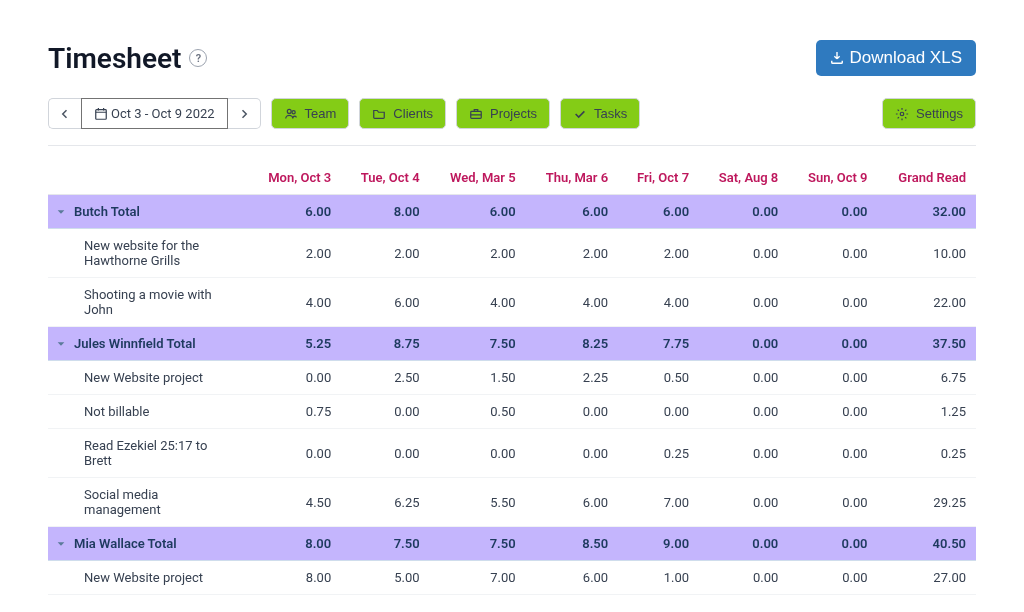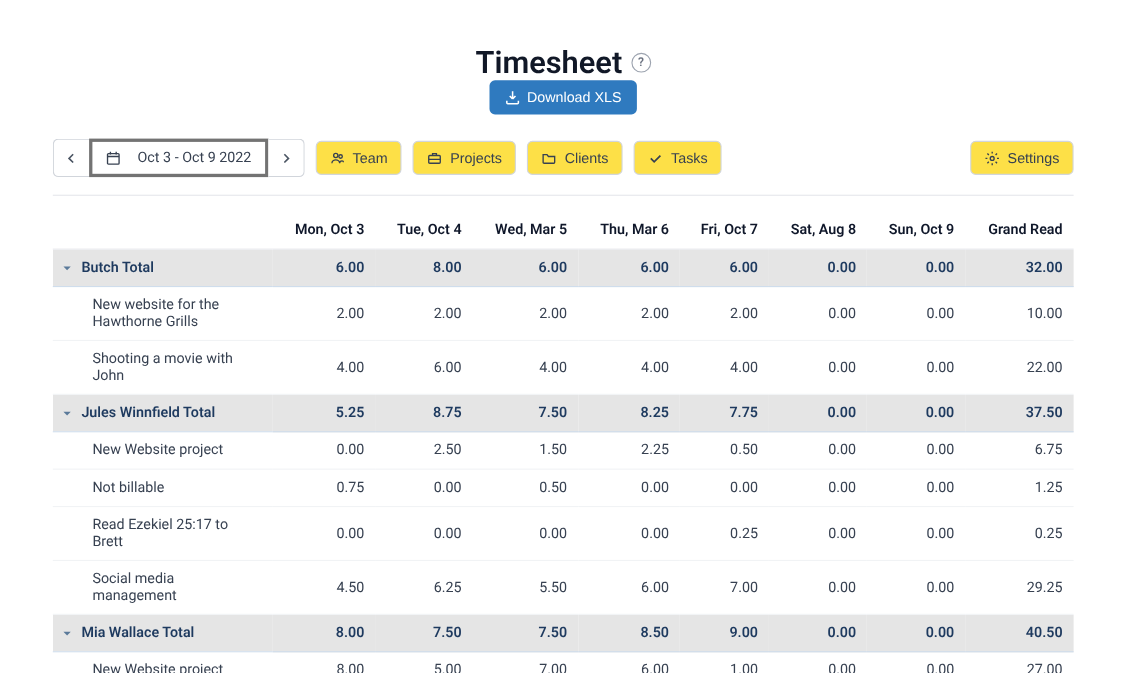--- a/index.html
+++ b/index.html
@@ -9,63 +9,62 @@
     background: #fff;
     color: #1f2937;
     font-size: 13px;
   }
   .container { padding: 40px 48px; }
   .header-row {
     display: flex;
     justify-content: space-between;
     align-items: center;
     margin-bottom: 22px;
-    flex-direction: column;
   }
   .title-wrap { display: flex; align-items: center; gap: 8px; }
   h1 { font-size: 28px; font-weight: 600; margin: 0; color: #111827; }
   .help-icon {
     width: 18px; height: 18px; border: 1.5px solid #9ca3af; border-radius: 50%;
     display: flex; align-items: center; justify-content: center;
     font-size: 11px; color: #6b7280; font-weight: 600;
   }
   .btn-primary {
     background: #2f7abf; color: #fff; border: none; border-radius: 5px;
-    padding: 8px 14px; font-size: 13px; display: flex; align-items: center; gap: 6px;
+    padding: 8px 14px; font-size: 17px; display: flex; align-items: center; gap: 6px;
     cursor: pointer;
   }
   .btn-outline {
-    background: #fde047; border: 1px solid #d1d5db; border-radius: 5px;
+    background: #84cc16; border: 1px solid #d1d5db; border-radius: 5px;
     padding: 7px 12px; font-size: 13px; color: #374151;
     display: flex; align-items: center; gap: 7px; cursor: pointer;
   }
   .toolbar { display: flex; justify-content: space-between; align-items: center; padding-bottom: 16px; border-bottom: 1px solid #e5e7eb; }
   .toolbar-left { display: flex; gap: 10px; align-items: center; }
   .date-nav { display: flex; gap: 0; }
   .date-nav .nav-btn {
     background: #fff; border: 1px solid #d1d5db; padding: 7px 10px;
     display: flex; align-items: center; justify-content: center; cursor: pointer;
     color: #4b5563;
   }
   .date-nav .nav-btn:first-child { border-radius: 5px 0 0 5px; border-right: none; }
   .date-nav .nav-btn:last-child { border-radius: 0 5px 5px 0; border-left: none; }
   .date-nav .date-range {
-    background: #fff; border: 3px solid #737373; padding: 7px 12px;
-    display: flex; align-items: center; gap: 15px; color: #374151; font-size: 13px;
+    background: #fff; border: 1px solid #737373; padding: 7px 12px;
+    display: flex; align-items: center; gap: 3px; color: #374151; font-size: 13px;
   }
   .icon { width: 14px; height: 14px; display: inline-block; }
   svg { display: block; }
 
   table { width: 100%; border-collapse: collapse; margin-top: 10px; }
   th, td { text-align: right; padding: 9px 10px; font-size: 13px; }
   th { font-weight: 500; color: #374151; border-bottom: 1px solid #e5e7eb; }
-  thead tr:first-child th { font-weight: 600; color: #0f172a; padding-top: 14px; }
+  thead tr:first-child th { font-weight: 600; color: #be185d; padding-top: 14px; }
   .first-col { text-align: left; width: 200px; }
   .grand-total-col { font-weight: 400; color: #111827; }
-  .group-row td { background: #e5e5e5; font-weight: 600; color: #1e3a5f; border-top: 1px solid #cfddec; border-bottom: 1px solid #cfddec; }
+  .group-row td { background: #c4b5fd; font-weight: 600; color: #1e3a5f; border-top: 1px solid #cfddec; border-bottom: 1px solid #cfddec; }
   .group-row .first-col { padding-left: 26px; position: relative; }
   .group-row .chevron {
     position: absolute; left: 8px; top: 50%; transform: translateY(-50%);
     color: #5b7a9a;
   }
   .child-row .first-col { padding-left: 36px; color: #374151; }
   .child-row td { border-bottom: 1px solid #f1f3f5; color: #374151; }
   .info-icon {
     width: 13px; height: 13px; border: 1px solid #6b7280; border-radius: 50%;
     display: inline-flex; align-items: center; justify-content: center; font-size: 9px;
@@ -122,33 +121,33 @@
               <circle cx="6" cy="5" r="2.2"></circle>
               <circle cx="11" cy="6" r="1.8"></circle>
               <path d="M2 13c0-2 2-3.5 4-3.5s4 1.5 4 3.5M10 13c0-1.5 1.3-2.5 2.5-2.5s1.5.5 1.5 1.5"></path>
             </svg>
         </span>
         <span>Team</span>
       </button>
       <button class="btn-outline">
         <span class="icon">
           <svg viewBox="0 0 16 16" width="14" height="14" fill="none" stroke="currentColor" stroke-width="1.4">
-              <rect x="2" y="5" width="12" height="8" rx="1"></rect>
-              <path d="M6 5V3h4v2M2 9h12"></path>
+              <path d="M2 4h4l1.5 2H14v6a1 1 0 01-1 1H3a1 1 0 01-1-1V4z"></path>
             </svg>
         </span>
-        <span>Projects</span>
+        <span>Clients</span>
       </button>
       <button class="btn-outline">
         <span class="icon">
           <svg viewBox="0 0 16 16" width="14" height="14" fill="none" stroke="currentColor" stroke-width="1.4">
-              <path d="M2 4h4l1.5 2H14v6a1 1 0 01-1 1H3a1 1 0 01-1-1V4z"></path>
+              <rect x="2" y="5" width="12" height="8" rx="1"></rect>
+              <path d="M6 5V3h4v2M2 9h12"></path>
             </svg>
         </span>
-        <span>Clients</span>
+        <span>Projects</span>
       </button>
       <button class="btn-outline">
         <span class="icon">
           <svg viewBox="0 0 16 16" width="14" height="14" fill="none" stroke="currentColor" stroke-width="1.8">
               <path d="M3 8l3.5 3.5L13 5"></path>
             </svg>
         </span>
         <span>Tasks</span>
       </button>
     </div>

